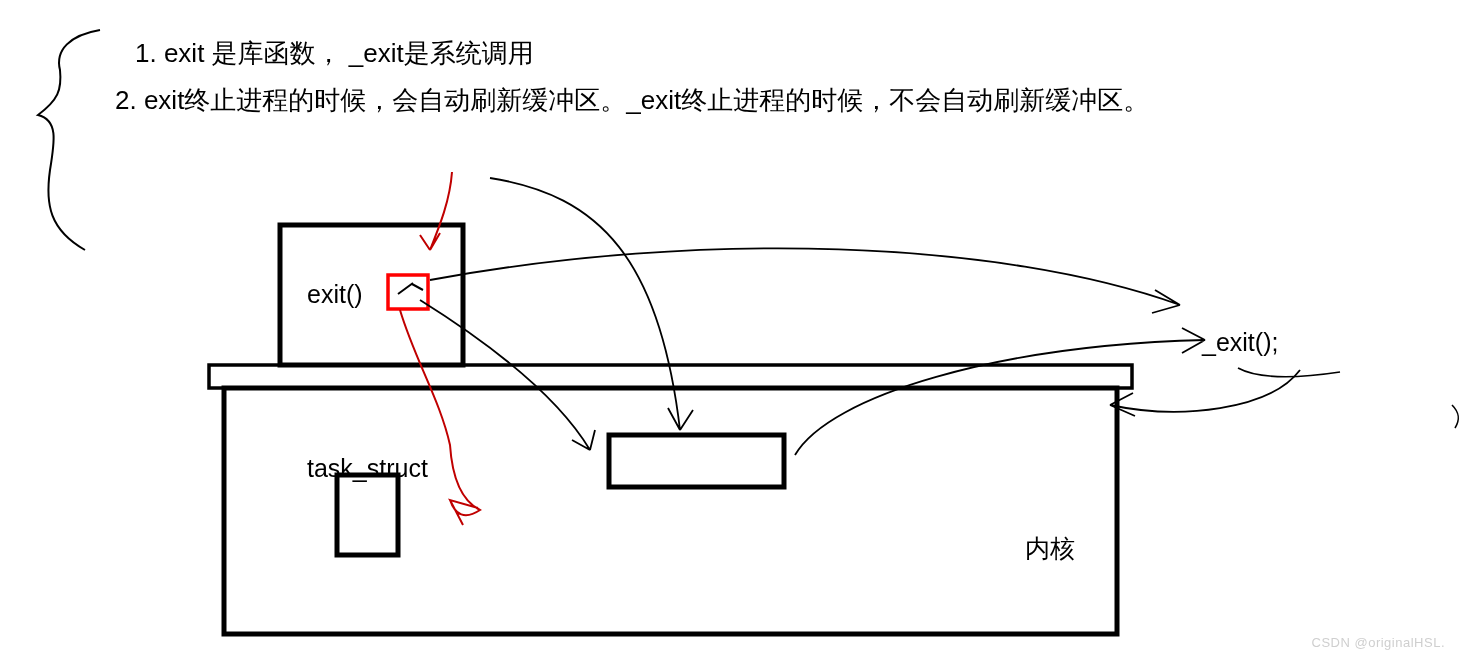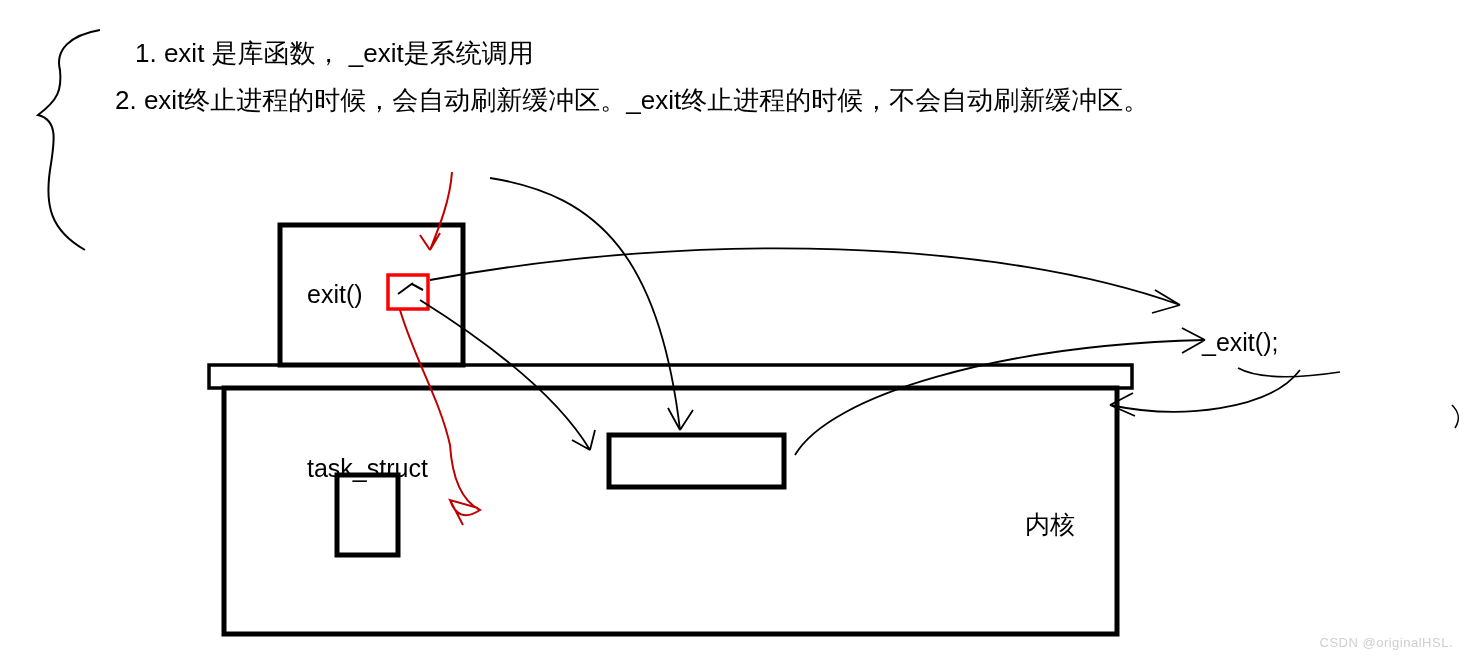--- a/index.html
+++ b/index.html
@@ -36,23 +36,23 @@
 
 <div class="abs note" style="left:115px; top:35px;margin-left:20px;">1. exit 是库函数，  _exit是系统调用</div>
 <div class="abs note" style="left:115px; top:82px;">2. exit终止进程的时候，会自动刷新缓冲区。_exit终止进程的时候，不会自动刷新缓冲区。</div>
 
 <div class="abs diagram-label" style="left:307px; top:280px;">exit()</div>
 
 <div class="abs diagram-label" style="left:1202px; top:328px;">_exit();</div>
 
 <div class="abs diagram-label" style="left:307px; top:454px;">task_struct</div>
 
-<div class="abs diagram-label" style="left:1025px; top:508px;">内核</div>
+<div class="abs diagram-label" style="left:1025px; top:532px;">内核</div>
 
-<div class="abs watermark" style="right:12px; bottom:8px;margin-top:38px;">CSDN @originalHSL.</div>
+<div class="abs watermark" style="right:20px; bottom:8px;margin-top:38px;">CSDN @originalHSL.</div>
 
 <svg width="1465" height="658">
 
   <path d="M 100 30
            C 70 35, 55 50, 60 70
            C 62 90, 58 100, 38 115
            C 58 120, 55 140, 50 170
            C 45 205, 50 230, 85 250" fill="none" stroke="#000" stroke-width="2"></path>
 
   <rect x="280" y="225" width="183" height="140" fill="none" stroke="#000" stroke-width="5"></rect>

